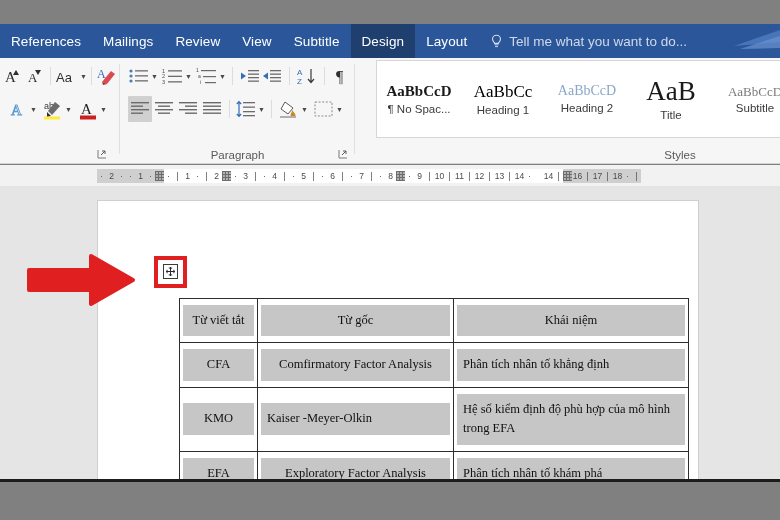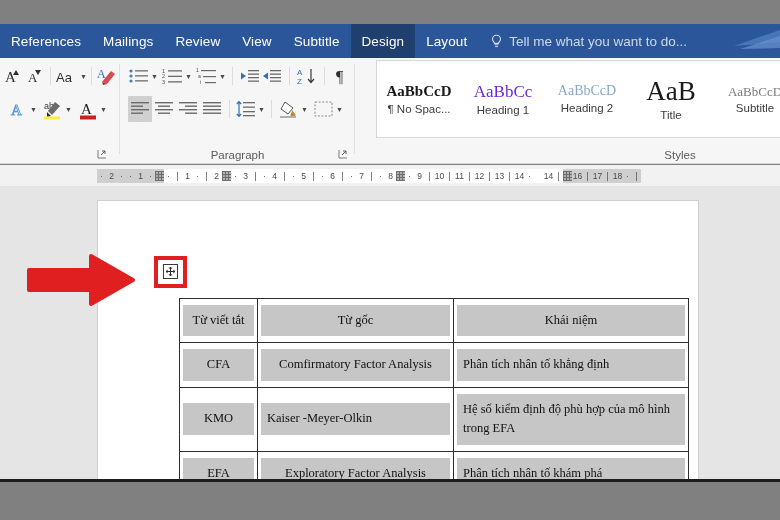--- a/index.html
+++ b/index.html
@@ -430,21 +430,21 @@
       <div class="grp-sep" style="right:0;"></div>
     </div>
 
     <div class="grp" style="left:355px; width:425px;">
       <div class="gallery" style="left:21px;">
         <div class="style-item">
           <div class="style-prev" style="font-size:15px;color:#1a1a1a;font-weight:bold;">AaBbCcD</div>
           <div class="style-name">¶ No Spac...</div>
         </div>
         <div class="style-item">
-          <div class="style-prev" style="font-size:17px;color:#6d28d9;">AaBbCc</div>
+          <div class="style-prev" style="font-size:17px;color:#000000;">AaBbCc</div>
           <div class="style-name">Heading 1</div>
         </div>
         <div class="style-item">
           <div class="style-prev" style="font-size:14px;color:#8aa7c8;">AaBbCcD</div>
           <div class="style-name">Heading 2</div>
         </div>
         <div class="style-item">
           <div class="style-prev" style="font-size:27px;color:#1a1a1a;">AaB</div>
           <div class="style-name">Title</div>
         </div>

